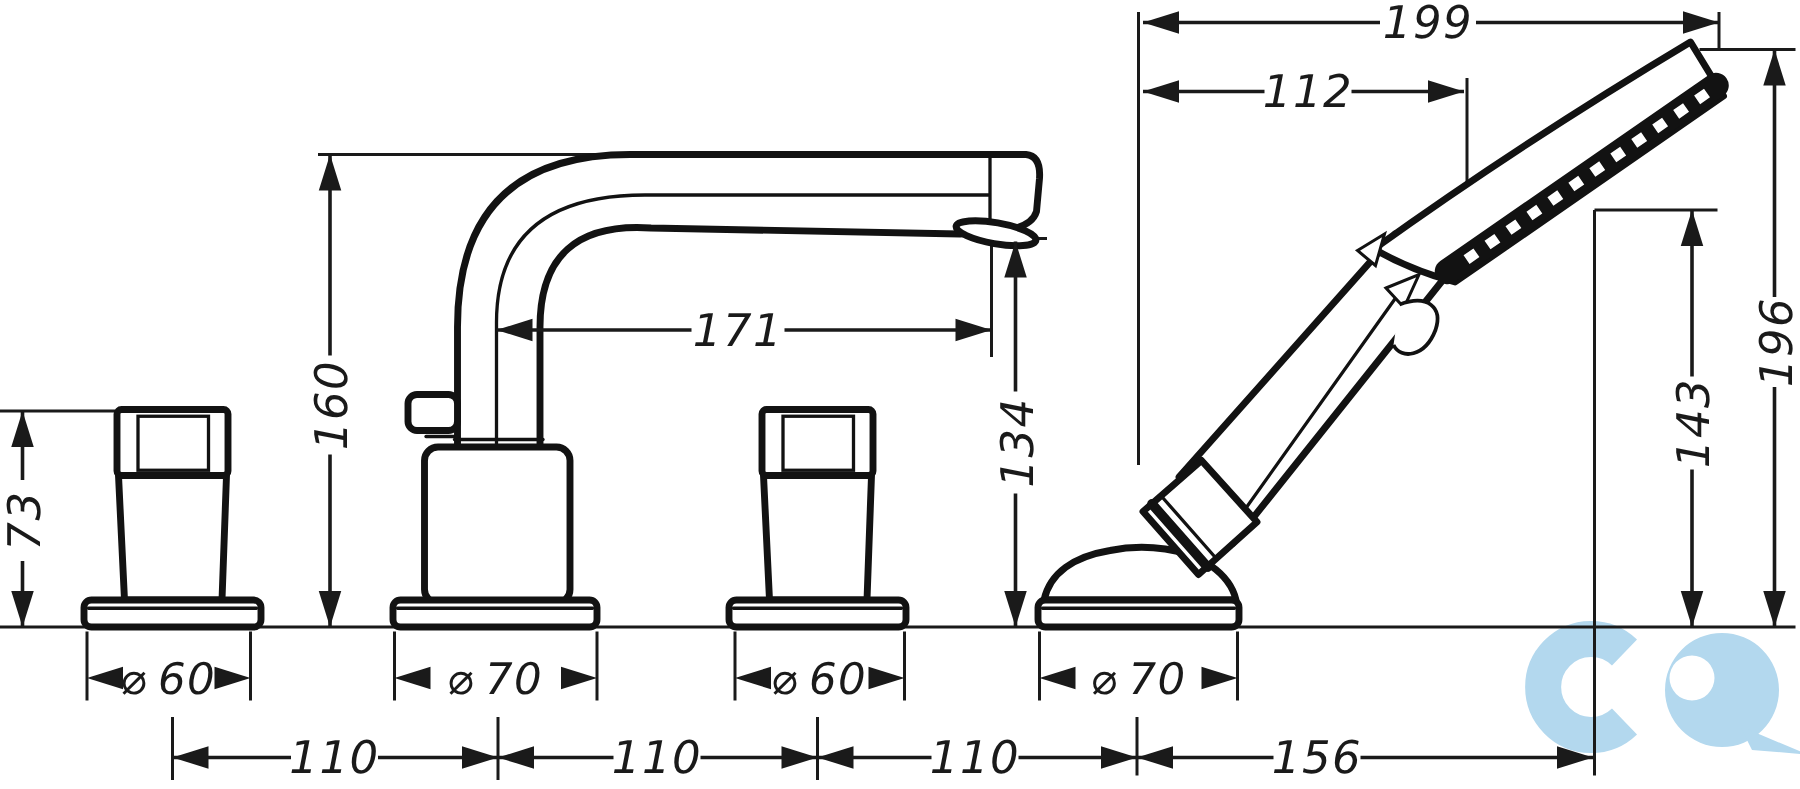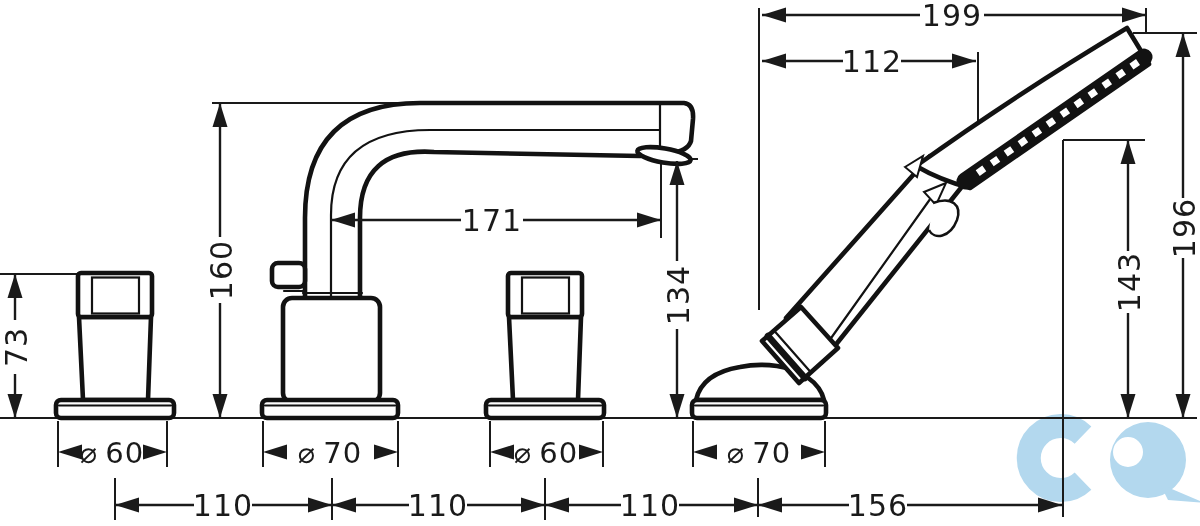--- a/index.html
+++ b/index.html
@@ -1,16 +1,16 @@
 <!DOCTYPE html>
 <html><head>
 <meta charset="utf-8">
 <style>
   html,body{margin:0;padding:0;background:#ffffff;}
-  .stage{width:1200px;height:526px;position:relative;background:#fff;overflow:hidden;}
+  .stage{width:1200px;height:526px;position:relative;background:#fff;overflow:hidden;font-style:italic;}
   svg{display:block;}
   .dim{font-family:"DejaVu Sans","Liberation Sans",sans-serif;font-size:30px;letter-spacing:1px;fill:#1a1a1a;}
   .dim2{font-family:"DejaVu Sans","Liberation Sans",sans-serif;font-size:29px;letter-spacing:1px;fill:#1a1a1a;}
   .thin{stroke:#1a1a1a;stroke-width:2;fill:none;}
   .dimline{stroke:#1a1a1a;stroke-width:2.4;fill:none;}
   .part{stroke:#121212;stroke-width:4.6;fill:#ffffff;stroke-linejoin:round;stroke-linecap:round;}
   .det{stroke:#121212;stroke-width:2.2;fill:none;stroke-linecap:round;}
   .arr{fill:#1a1a1a;stroke:none;}
 </style>
 </head>

